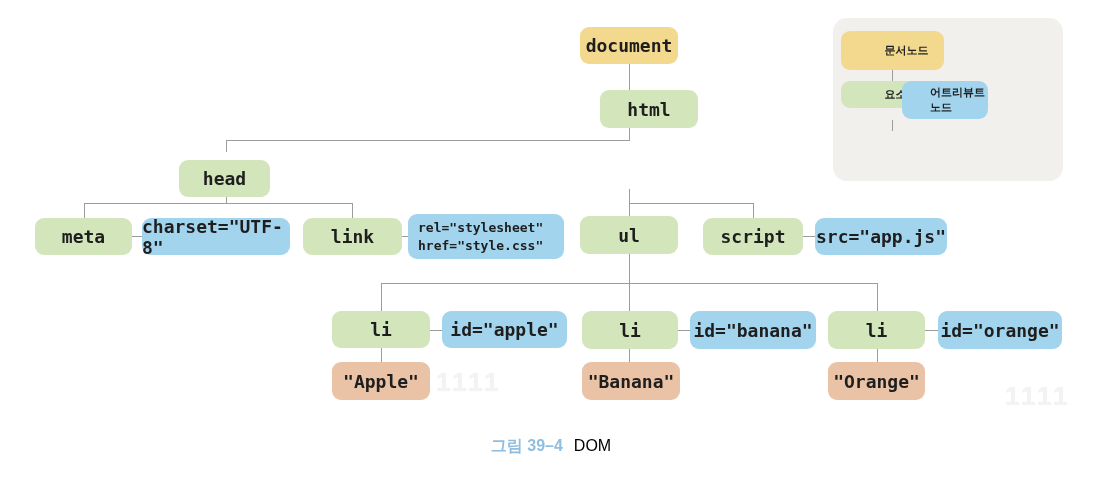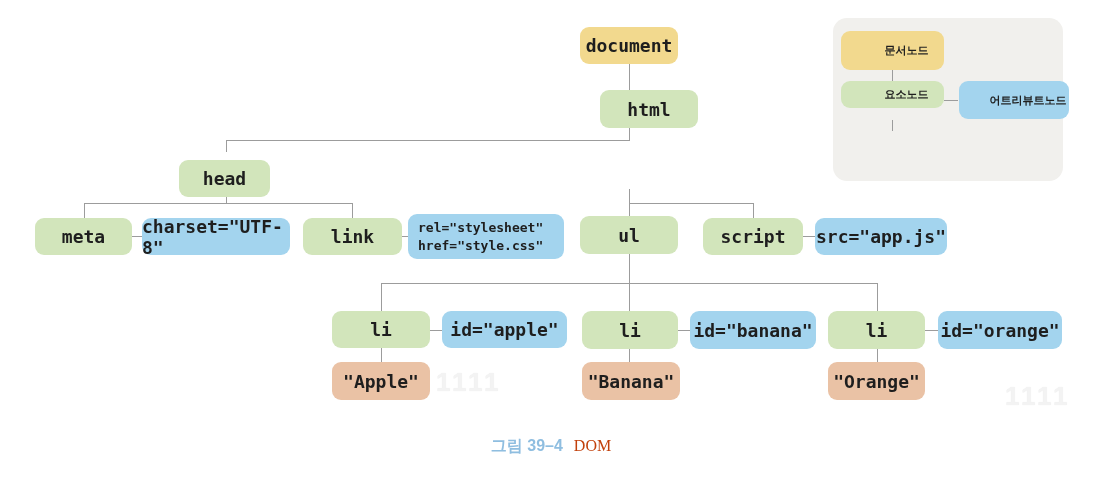--- a/index.html
+++ b/index.html
@@ -15,21 +15,21 @@
   .kr{font-family:Liberation Sans, sans-serif;font-size:11px;padding-left:28px;}
   .fill-doc{background:var(--document-node);}
   .fill-elem{background:var(--element-node);}
   .fill-attr{background:var(--attribute-node);}
   .fill-text{background:var(--text-node);}
   .attr2{flex-direction:column;align-items:flex-start;justify-content:center;padding-left:10px;font-size:13px;line-height:1.35;}
   .line{position:absolute;background:var(--connector);}
   .legend-panel{position:absolute;left:833px;top:18px;width:230px;height:163px;background:var(--legend-bg);border-radius:14px;}
   .caption{position:absolute;left:0;top:436px;width:100%;text-align:center;font-size:16px;}
   .cap-num{color:var(--caption-accent);font-weight:bold;}
-  .cap-text{color:#c2410c;margin-left:11px;font-family:Liberation Serif, serif;}
+  .cap-text{color:#000000;margin-left:11px;}
   .watermark{
     position:absolute;font-weight:bold;font-size:26px;letter-spacing:3px;
     color:#f3f3f3;text-shadow:0 0 1px #e8e8e8;user-select:none;
   }
 </style>
 </head>
 <body>
 
 <div class="canvas">
 
@@ -83,21 +83,21 @@
   <div class="node mono fill-text" style="left:332px;top:362px;width:98px;height:38px">"Apple"</div>
   <div class="node mono fill-text" style="left:582px;top:362px;width:98px;height:38px">"Banana"</div>
   <div class="node mono fill-text" style="left:828px;top:362px;width:97px;height:38px">"Orange"</div>
 
   <div class="legend-panel"></div>
   <div class="line" style="left:892px;top:70px;width:1px;height:11px"></div>
   <div class="line" style="left:892px;top:120px;width:1px;height:11px"></div>
   <div class="line" style="left:944px;top:100px;width:14px;height:1px"></div>
   <div class="node kr fill-doc" style="left:841px;top:31px;width:103px;height:39px">문서노드</div>
   <div class="node kr fill-elem" style="left:841px;top:81px;width:103px;height:27px">요소노드</div>
-  <div class="node kr fill-attr" style="left:959px;top:81px;width:110px;height:38px">어트리뷰트노드</div>
+  <div class="node kr fill-attr" style="left:902px;top:81px;width:86px;height:38px">어트리뷰트노드</div>
 
   <div class="watermark" style="left:436px;top:367px">1111</div>
   <div class="watermark" style="left:1005px;top:381px">1111</div>
 
   <div class="caption">
     <span class="cap-num">그림 39–4</span><span class="cap-text">DOM</span>
   </div>
 
 </div>
 

